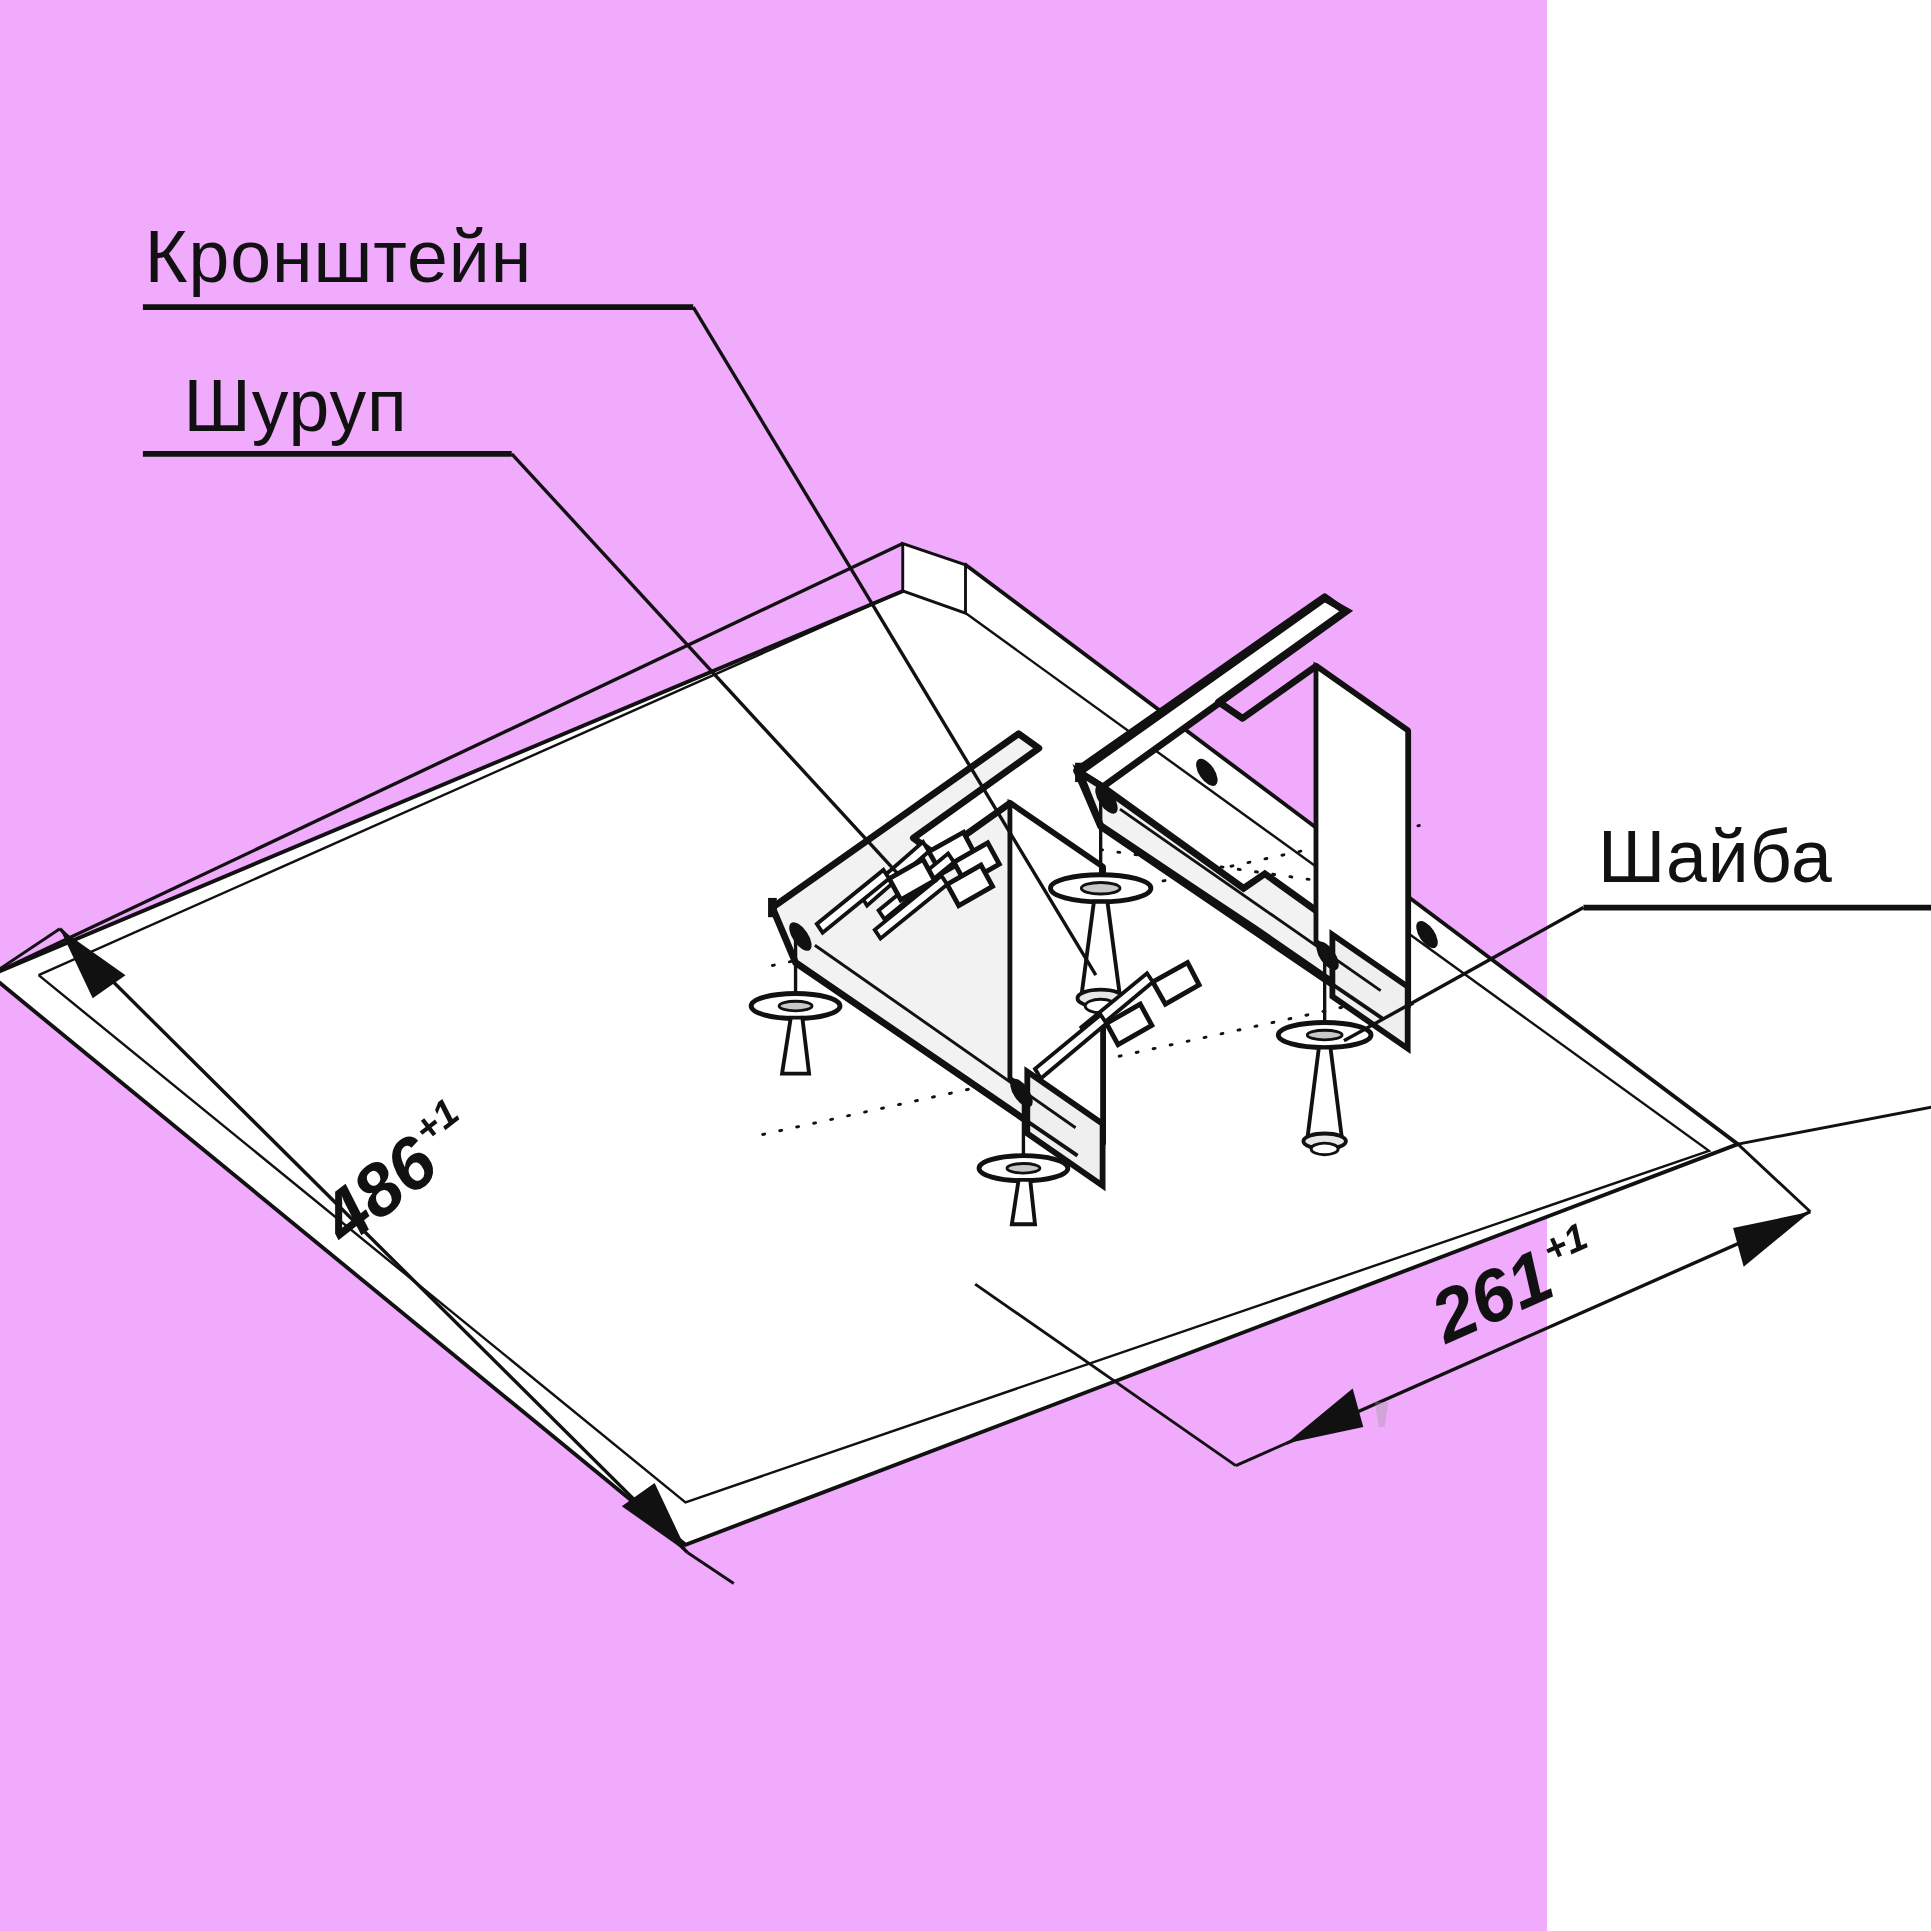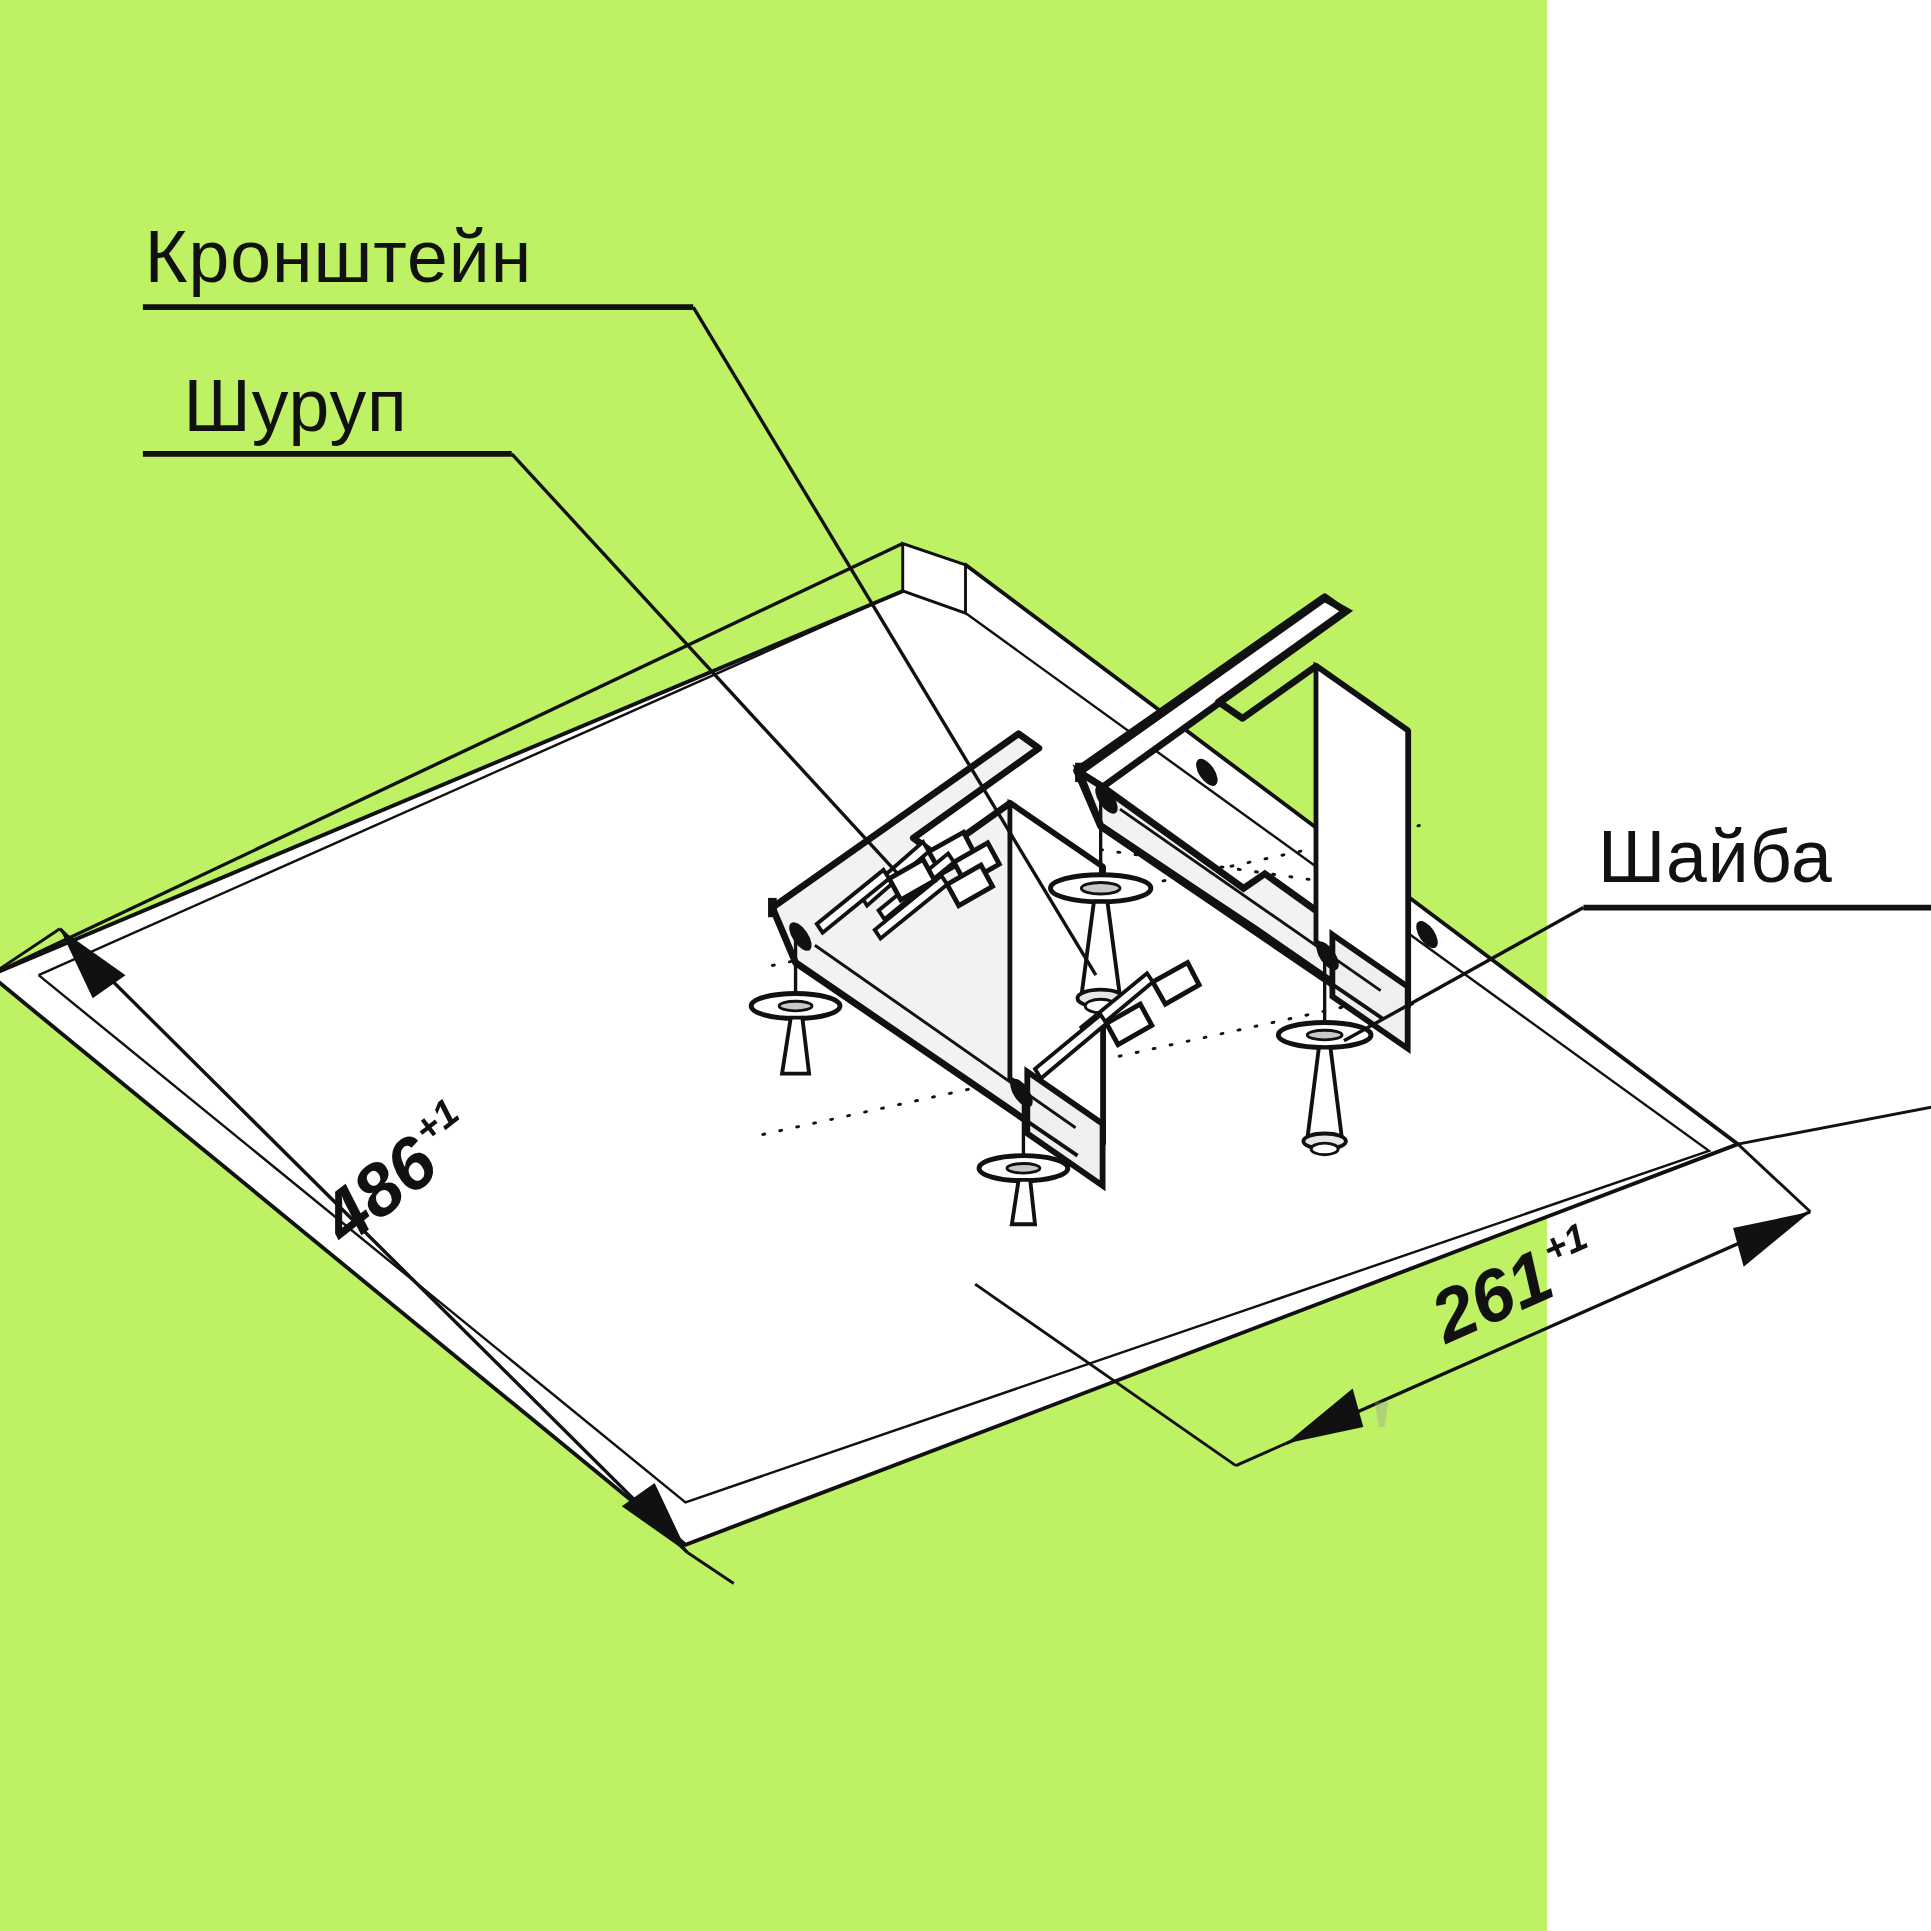--- a/index.html
+++ b/index.html
@@ -1,17 +1,17 @@
 <!DOCTYPE html>
 <html><head>
 <meta charset="utf-8">
 <style>
   html,body{margin:0;padding:0;background:#ffffff;}
   body{width:1931px;height:1931px;overflow:hidden;font-family:"Liberation Sans",sans-serif;}
-  #stage{position:relative;width:1547px;height:1931px;background:#bef264;}
+  #stage{position:relative;width:1547px;height:1931px;background:#f0abfc;}
   svg#dwg{position:absolute;left:0;top:0;width:1931px;height:1931px;display:block;}
   .lbl{font-family:"Liberation Sans",sans-serif;fill:#111;font-weight:400;}
   .lbl-big{font-size:76px;letter-spacing:1px;}
   .dim-num{font-size:76px;font-weight:700;font-style:italic;font-family:"Liberation Sans",sans-serif;fill:#111;}
   .dim-tol{font-size:40px;font-weight:700;font-style:italic;font-family:"Liberation Sans",sans-serif;fill:#111;}
 </style>
 </head>
 <body>
 
 <div id="stage">

